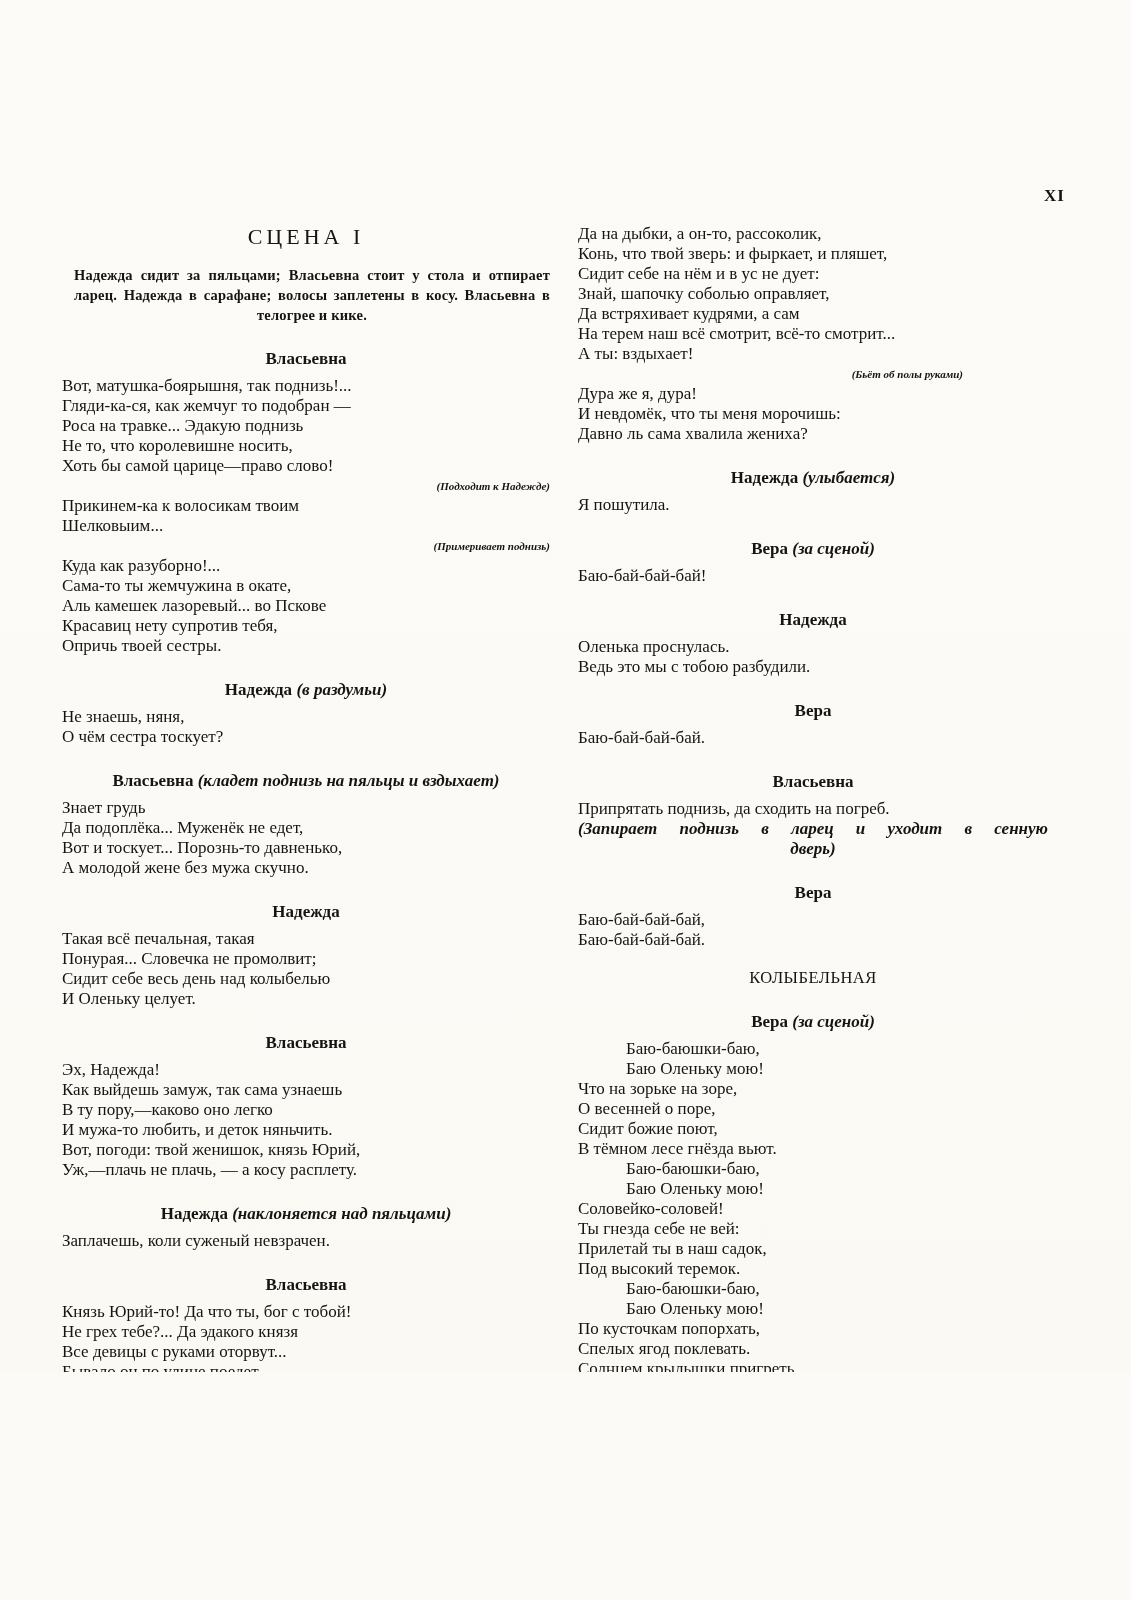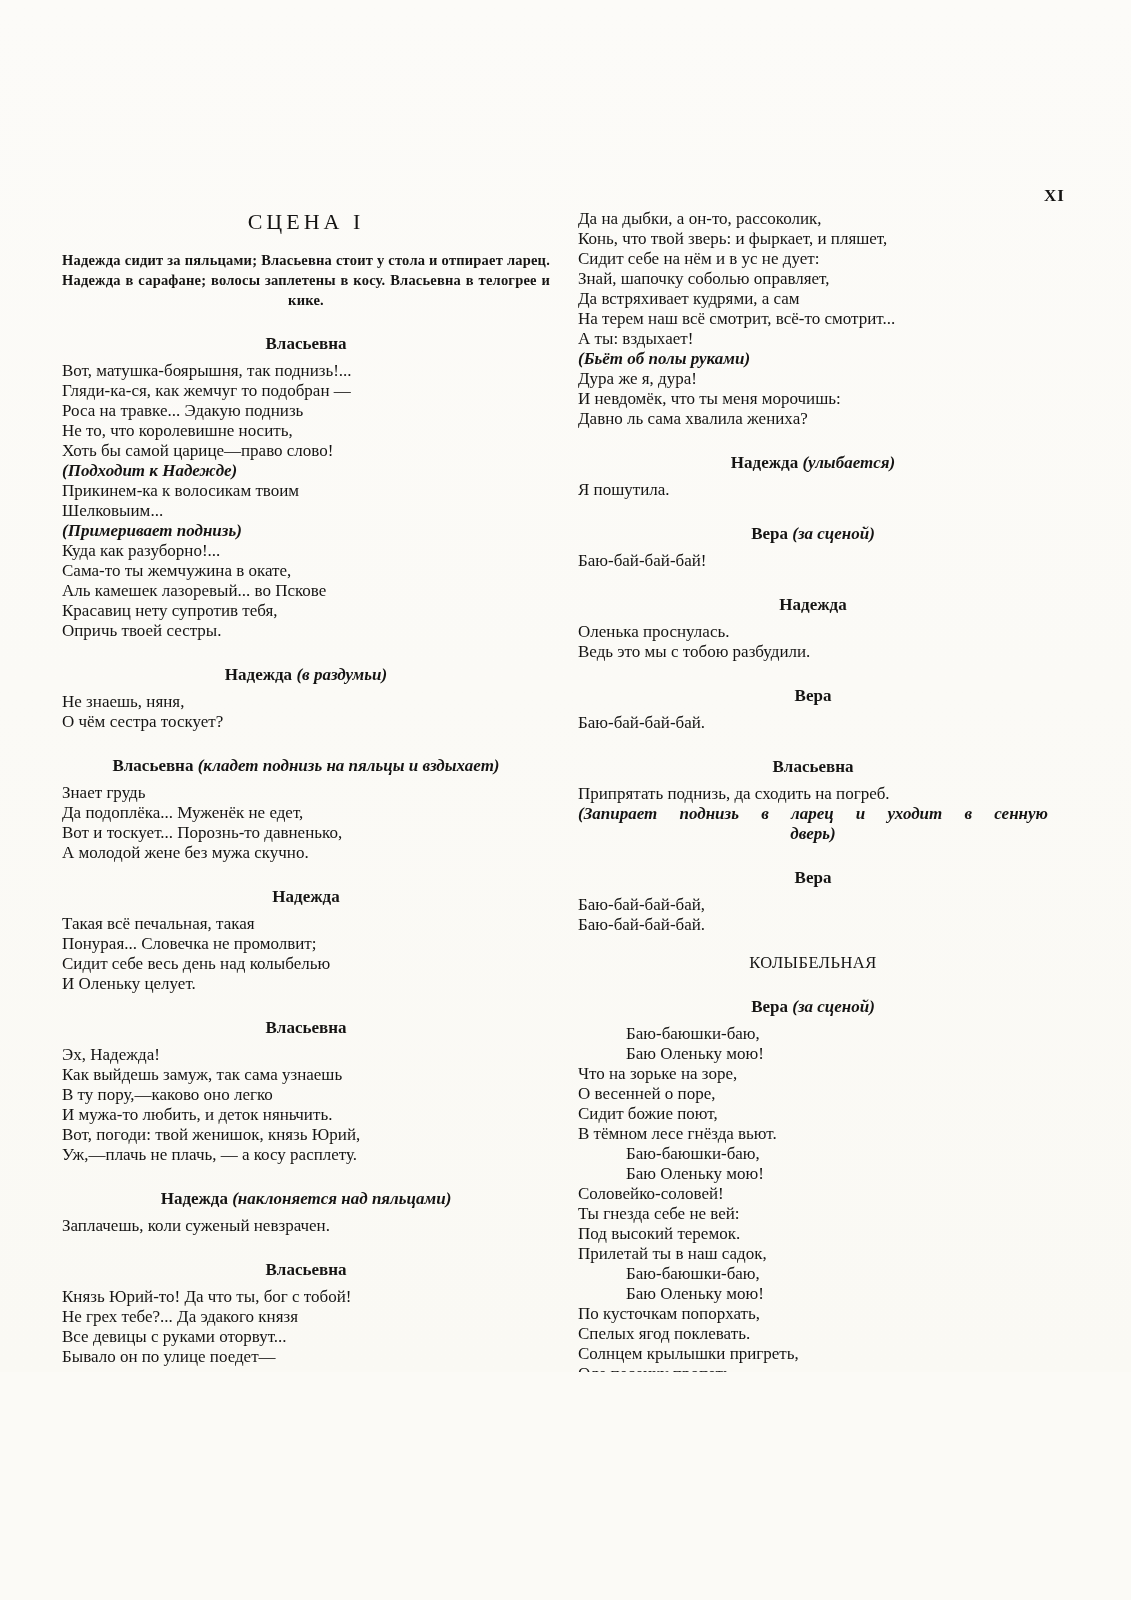--- a/index.html
+++ b/index.html
@@ -13,48 +13,49 @@
   .page {
     position:relative;
     width:1131px; height:1372px;
     background:linear-gradient(180deg,#fcfbf8 0%,#faf9f4 100%);
     overflow:hidden;
   }
   .page-number {
     position:absolute; top:186px; left:1044px;
     font-weight:bold; font-size:17px; letter-spacing:1px;
   }
-  .col { position:absolute; top:209px; }
+  .col { position:absolute; top:224px; }
   .col-left  { left:62px;  width:488px; }
   .col-right { left:578px; width:470px; }
 
   .scene-title {
     text-align:center;
     font-size:22px; letter-spacing:4px;
     margin:0 0 15px 0;
   }
   .scene-direction {
     font-size:14.5px; line-height:20px; font-weight:bold;
     text-align:justify; text-align-last:center;
-    margin:0 0 12px 0;
+    margin:0 0 12px 12px;
     letter-spacing:.2px;
   }
   .speaker {
     text-align:center; font-size:17px; font-weight:bold;
     margin:24px 0 7px 0; line-height:20px;
   }
   .speaker .sp-note { font-style:italic; }
   .verse { margin:0; }
   .verse .line {
     font-size:17px; line-height:20px; white-space:nowrap;
   }
   .verse .line.indent { padding-left:48px; }
   .stage-right {
-    font-size:17px; line-height:20px;
+    font-size:11px; line-height:20px;
     font-style:italic; font-weight:bold;
+    text-align:right;
   }
   .stage-right.inset { padding-right:85px; }
   .stage-flow { font-size:17px; line-height:20px; font-style:italic; font-weight:bold; }
   .stage-flow .sf-just   { text-align:justify; text-align-last:justify; }
   .stage-flow .sf-center { text-align:center; }
   .heading {
     text-align:center; font-size:16.5px; line-height:20px;
     letter-spacing:.5px;
     margin:18px 0 8px 0;
   }
@@ -180,22 +181,22 @@
         <div class="line indent">Баю-баюшки-баю,</div>
         <div class="line indent">Баю Оленьку мою!</div>
         <div class="line">Что на зорьке на зоре,</div>
         <div class="line">О весенней о поре,</div>
         <div class="line">Сидит божие поют,</div>
         <div class="line">В тёмном лесе гнёзда вьют.</div>
         <div class="line indent">Баю-баюшки-баю,</div>
         <div class="line indent">Баю Оленьку мою!</div>
         <div class="line">Соловейко-соловей!</div>
         <div class="line">Ты гнезда себе не вей:</div>
+        <div class="line">Прилетай ты в наш садок,</div>
         <div class="line">Под высокий теремок.</div>
-        <div class="line">Прилетай ты в наш садок,</div>
         <div class="line indent">Баю-баюшки-баю,</div>
         <div class="line indent">Баю Оленьку мою!</div>
         <div class="line">По кусточкам попорхать,</div>
         <div class="line">Спелых ягод поклевать.</div>
         <div class="line">Солнцем крылышки пригреть,</div>
         <div class="line">Оле песенку пропеть.</div>
         <div class="line indent">Баю-баюшки-баю,</div>
         <div class="line indent">Баю Оленьку мою!</div>
       </div>
     </div>

